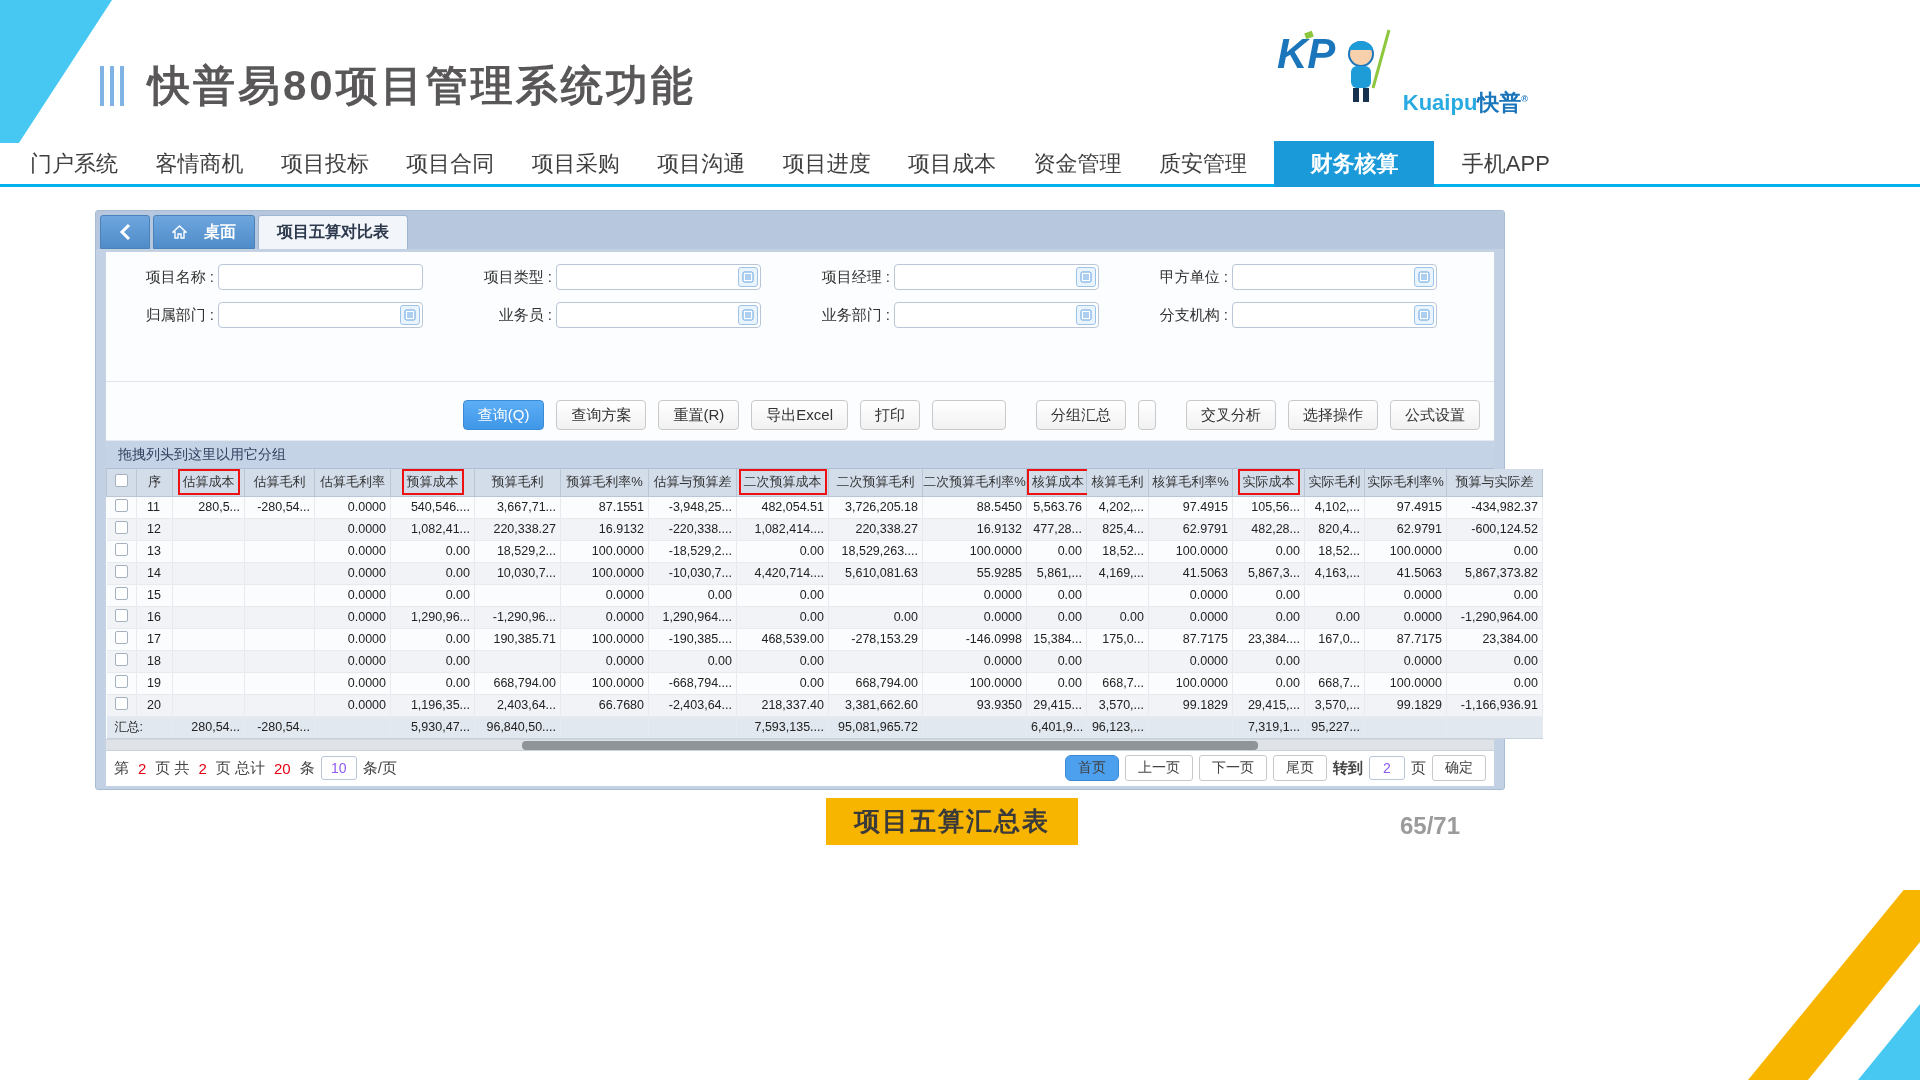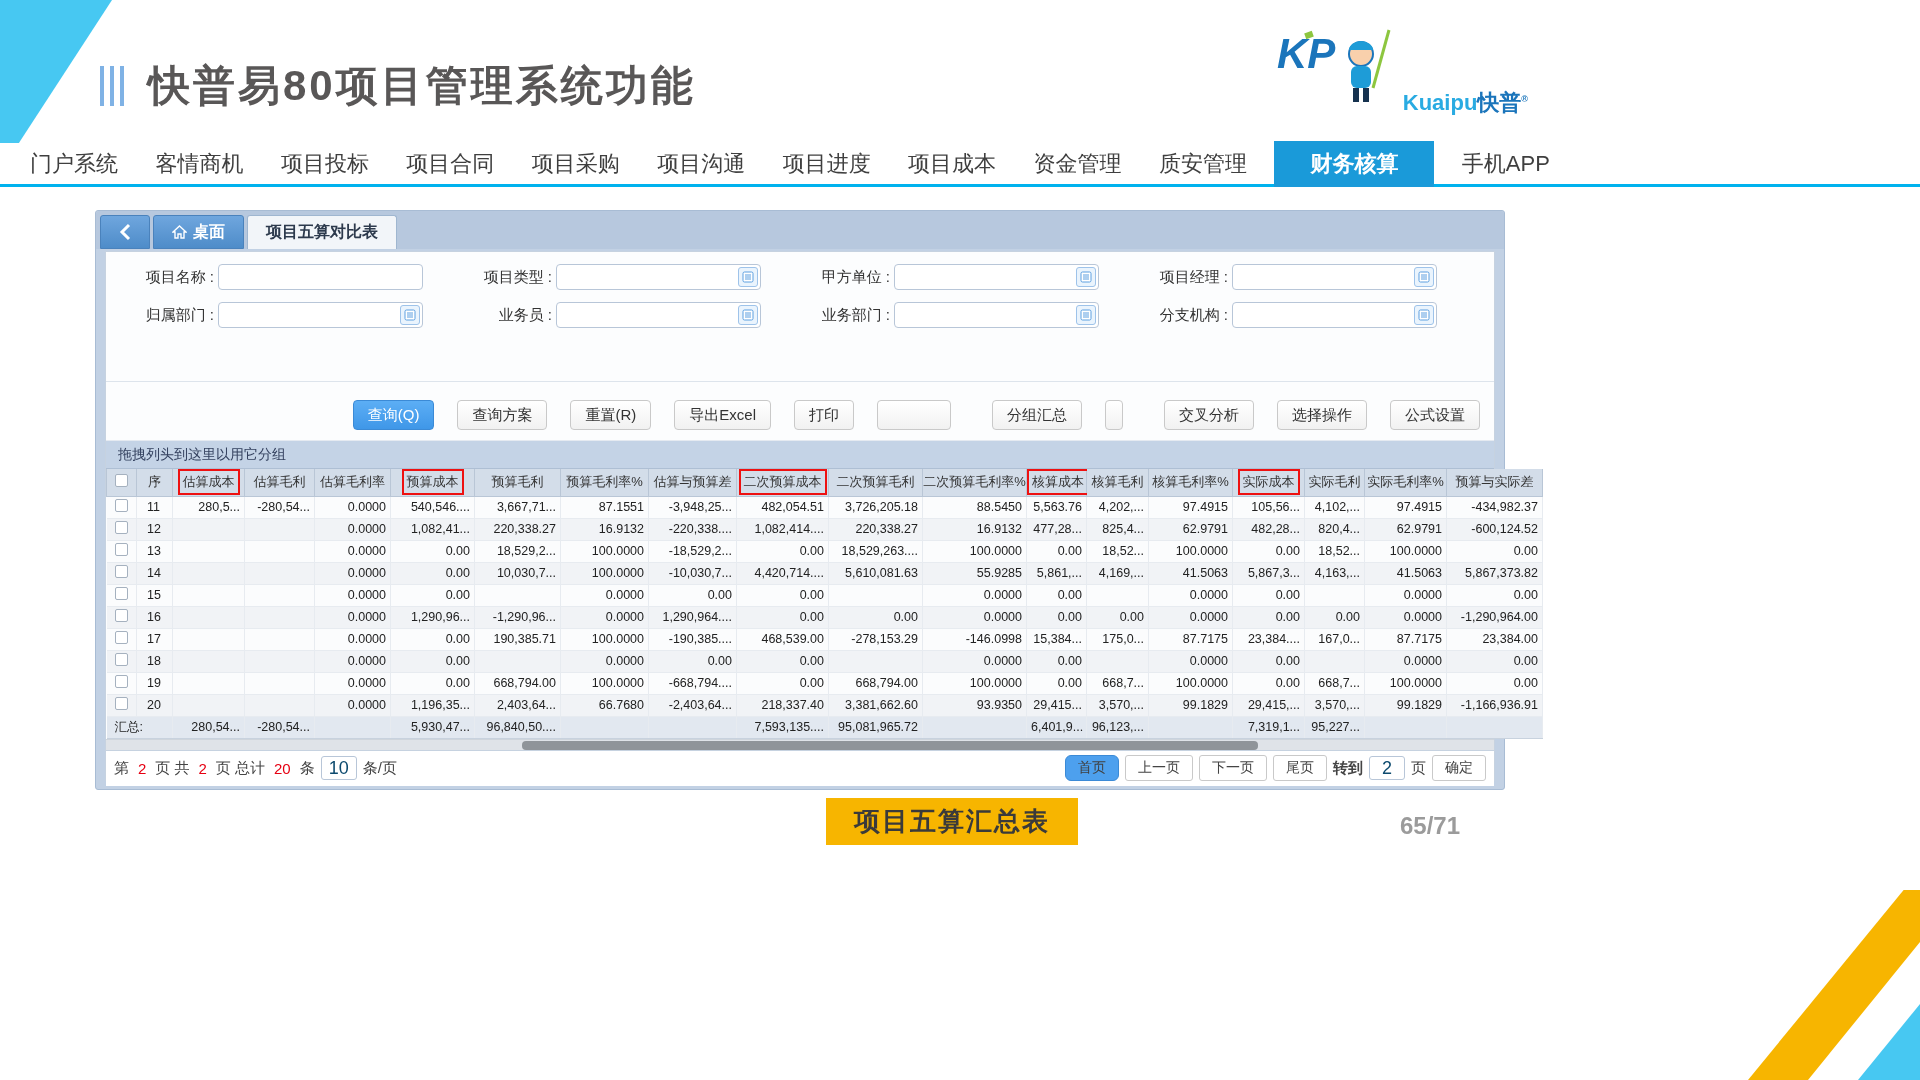--- a/index.html
+++ b/index.html
@@ -22,36 +22,36 @@
 
   
   .nav { position:absolute; top:143px; left:0; width:1920px; height:44px; background:#fff; display:flex; align-items:center; padding:0 360px 0 20px; justify-content:space-between; border-bottom:3px solid #00b2ee; }
   .nav-item { font-size:22px; color:#3f3f3f; text-decoration:none; padding:6px 10px; white-space:nowrap; cursor:pointer; }
   .nav-item.active { background:#1a9ad9; color:#fff; padding:8px 36px; font-weight:bold; }
 
   
   .panel { position:absolute; left:95px; top:210px; width:1410px; height:580px; background:#c2d1e4; border:1px solid #a8bcd4; border-radius:3px; }
   .tabbar { height:38px; display:flex; align-items:flex-end; padding:4px 4px 0 4px; gap:3px; background:#b7c8de; border-radius:3px 3px 0 0; }
   .back-btn { width:50px; height:34px; border:1px solid #4a82bc; border-radius:3px 3px 0 0; background:linear-gradient(#6fa6de,#4e8cc9); color:#fff; font-size:18px; display:flex; align-items:center; justify-content:center; cursor:pointer; }
-  .tab { height:34px; display:flex; align-items:center; gap:6px; padding:0 18px; font-size:16px; border-radius:3px 3px 0 0; cursor:pointer; }
+  .tab { height:34px; display:flex; align-items:center; gap:17px; padding:0 18px; font-size:16px; border-radius:3px 3px 0 0; cursor:pointer; }
   .tab.home { background:linear-gradient(#6fa6de,#4e8cc9); border:1px solid #4a82bc; color:#fff; font-weight:bold; }
   .tab.active { background:#f2f5f9; border:1px solid #9fb6d0; border-bottom:none; color:#2d3a4d; font-weight:bold; }
   .content { position:absolute; left:9px; right:9px; top:40px; bottom:8px; background:#fcfdfe; border:1px solid #c6d2e0; }
 
   
   .filter-box { height:130px; border-bottom:1px solid #dde4ec; padding:10px 18px; }
   .filter-grid { display:grid; grid-template-columns:repeat(4,1fr); grid-row-gap:8px; }
   .field { display:flex; align-items:center; height:30px; }
   .f-label { width:90px; text-align:right; font-size:15px; color:#333; margin-right:4px; white-space:nowrap; }
   .f-input { position:relative; width:205px; height:26px; background:#fff; border:1px solid #b8c6d8; border-radius:4px; }
   .lookup { position:absolute; right:2px; top:2px; width:20px; height:20px; border:1px solid #9ec3ea; border-radius:3px; background:#eaf4fd; display:flex; align-items:center; justify-content:center; cursor:pointer; }
   .lookup svg { display:block; }
 
   
-  .toolbar { display:flex; justify-content:flex-end; align-items:center; gap:23px; padding:18px 14px 10px 14px; border-bottom:1px solid #e5eaf1; }
+  .toolbar { display:flex; justify-content:flex-end; align-items:center; gap:12px; padding:18px 14px 10px 14px; border-bottom:1px solid #e5eaf1; }
   .tbtn { height:30px; padding:0 14px; font-size:15px; color:#333; background:linear-gradient(#ffffff,#f1f1f1); border:1px solid #c9c9c9; border-radius:4px; cursor:pointer; white-space:nowrap; }
   .tbtn.primary { background:linear-gradient(#5caef5,#3f97e8); border-color:#3b8ad6; color:#fff; }
   .tbtn.blank { width:74px; }
   .tbtn.blank-narrow { width:18px; padding:0; }
   .tbtn.gap { margin-left:18px; }
 
   
   .group-bar { height:28px; background:#c4d3e6; color:#33405e; font-size:14px; display:flex; align-items:center; padding-left:12px; border-bottom:1px solid #aebfd4; }
 
   
@@ -67,21 +67,21 @@
   .cbx { display:inline-block; width:13px; height:13px; border:1px solid #a5b1bf; background:#fff; border-radius:2px; cursor:pointer; }
   .red-box { display:inline-block; border:2px solid #ee1111; padding:2px 3px; }
 
   
   .hscroll { height:11px; background:#dfe3e8; border-top:1px solid #cfd5dc; position:relative; cursor:pointer; }
   .hscroll .thumb { position:absolute; left:30%; width:53%; top:1px; height:9px; background:#8f9499; border-radius:4px; }
 
   
   .pager { height:36px; display:flex; align-items:center; padding:0 8px; gap:6px; font-size:15px; color:#444; background:#fff; border-top:1px solid #c6d2e0; }
   .pager .red { color:#e60012; margin:0 3px; }
-  .pager input { width:36px; height:24px; border:1px solid #b8c6d8; border-radius:3px; text-align:center; font-size:18px; color:#0c4a6e; }
+  .pager input { width:36px; height:24px; border:1px solid #b8c6d8; border-radius:3px; text-align:center; font-size:14px; color:#8b5cf6; }
   .pager .spacer { flex:1; }
   .pbtn { height:26px; padding:0 12px; font-size:14px; border-radius:3px; border:1px solid #c9c9c9; background:#fff; color:#444; cursor:pointer; white-space:nowrap; }
   .pbtn.active { background:#4da0ee; border-color:#3b8ad6; color:#404040;border-radius:6px; }
 
   
   .caption { position:absolute; top:798px; left:0; right:16px; text-align:center; }
   .caption span { display:inline-block; background:#f7b500; color:#3a3a3a; font-size:26px; font-weight:bold; padding:6px 28px; letter-spacing:2px; }
   .page-num { position:absolute; top:812px; right:460px; font-size:24px; color:#9b9b9b; font-weight:bold; }
 </style>
 </head>
@@ -181,35 +181,35 @@
                     <rect x="1" y="1" width="10" height="10" rx="1.5" fill="#fff" stroke="#5c9fe0"></rect>
                     <line x1="3" y1="4" x2="9" y2="4" stroke="#5c9fe0"></line>
                     <line x1="3" y1="6" x2="9" y2="6" stroke="#5c9fe0"></line>
                     <line x1="3" y1="8" x2="9" y2="8" stroke="#5c9fe0"></line>
                   </svg>
       </span>
     </div>
   </div>
 
   <div class="field">
-    <label class="f-label">甲方单位 :</label>
+    <label class="f-label">项目经理 :</label>
     <div class="f-input">
       <span class="lookup">
         <svg width="12" height="12" viewBox="0 0 12 12">
                     <rect x="1" y="1" width="10" height="10" rx="1.5" fill="#fff" stroke="#5c9fe0"></rect>
                     <line x1="3" y1="4" x2="9" y2="4" stroke="#5c9fe0"></line>
                     <line x1="3" y1="6" x2="9" y2="6" stroke="#5c9fe0"></line>
                     <line x1="3" y1="8" x2="9" y2="8" stroke="#5c9fe0"></line>
                   </svg>
       </span>
     </div>
   </div>
 
   <div class="field">
-    <label class="f-label">项目经理 :</label>
+    <label class="f-label">甲方单位 :</label>
     <div class="f-input">
       <span class="lookup">
         <svg width="12" height="12" viewBox="0 0 12 12">
                     <rect x="1" y="1" width="10" height="10" rx="1.5" fill="#fff" stroke="#5c9fe0"></rect>
                     <line x1="3" y1="4" x2="9" y2="4" stroke="#5c9fe0"></line>
                     <line x1="3" y1="6" x2="9" y2="6" stroke="#5c9fe0"></line>
                     <line x1="3" y1="8" x2="9" y2="8" stroke="#5c9fe0"></line>
                   </svg>
       </span>
     </div>

